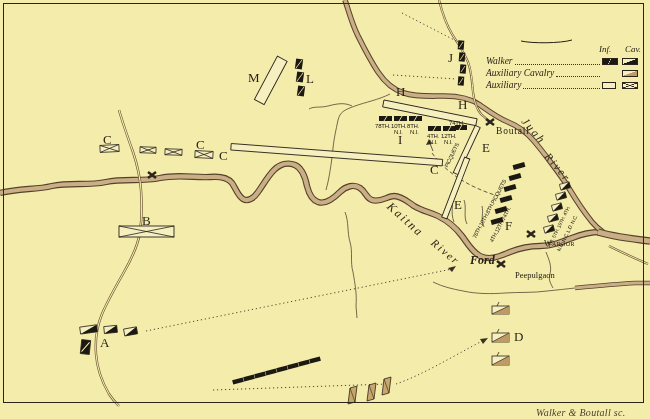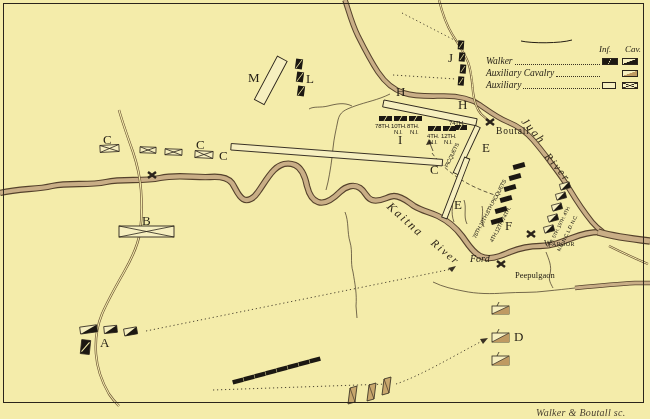--- a/index.html
+++ b/index.html
@@ -350,21 +350,21 @@
   <div class="lbl tiny" style="left:449px;top:120px;">74TH.</div>
 
   <div class="lbl tiny rot" style="left:449px;top:163px;font-size:5.5px;transform:rotate(-64deg);">PICQUETS</div>
   <div class="lbl tiny rot" style="left:477px;top:234px;font-size:5.5px;transform:rotate(-62deg);">78TH.10TH.8TH.PICQUETS</div>
   <div class="lbl tiny rot" style="left:494px;top:238px;font-size:5.5px;transform:rotate(-62deg);">4TH.12TH.74TH.</div>
   <div class="lbl tiny rot" style="left:551px;top:244px;font-size:5px;transform:rotate(-64deg);">7TH. 5TH. 19TH. 4TH.</div>
   <div class="lbl tiny rot" style="left:561px;top:247px;font-size:5px;transform:rotate(-64deg);">N.C. N.C. L.D. N.C.</div>
 
   <div class="lbl place" style="left:496px;top:127px;">Boutall</div>
   <div class="lbl place-sm" style="left:544px;top:240px;">Waroor</div>
-  <div class="lbl italic" style="left:470px;top:254px;font-size:10px;">Ford</div>
+  <div class="lbl italic" style="left:470px;top:254px;font-size:12px;font-weight:bold;">Ford</div>
   <div class="lbl" style="left:480px;top:271px;font-size:8.5px;margin-left:35px;">Peepulgaon</div>
 
   <div class="lbl rivname" style="left:393px;top:200px;transform:rotate(42deg);">Kaitna</div>
   <div class="lbl rivname" style="left:436px;top:237px;font-size:11px;transform:rotate(40deg);">River</div>
   <div class="lbl rivname" style="left:528px;top:116px;font-size:11.5px;transform:rotate(50deg);">Juah</div>
   <div class="lbl rivname" style="left:551px;top:151px;font-size:11px;transform:rotate(50deg);">River</div>
 
   <div class="frame"></div>
   <div class="credit">Walker &amp; Boutall sc.</div>
 

